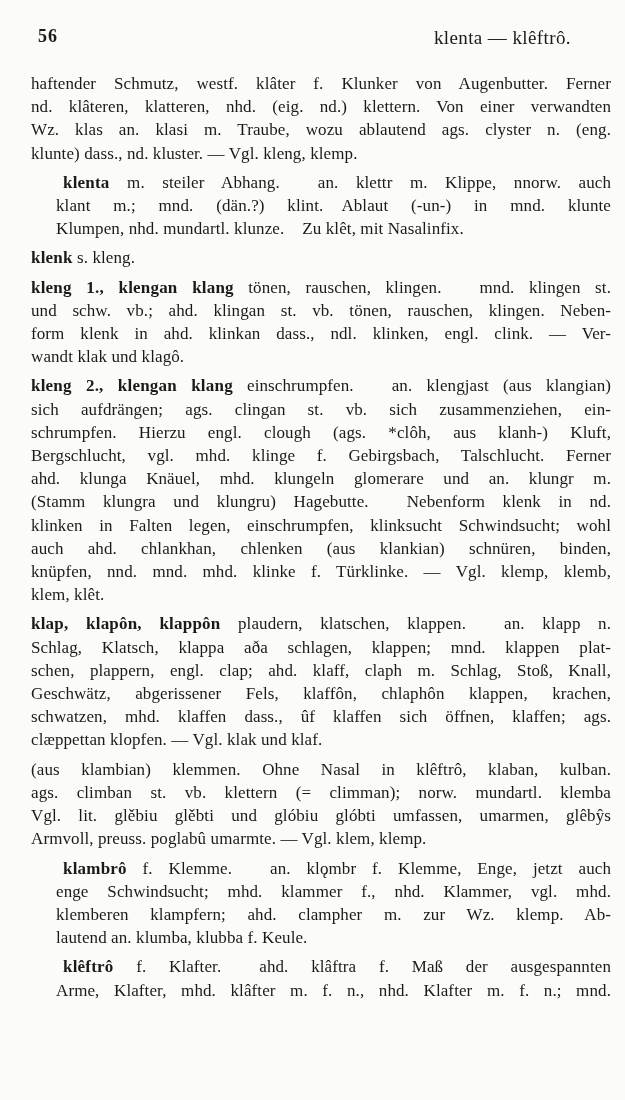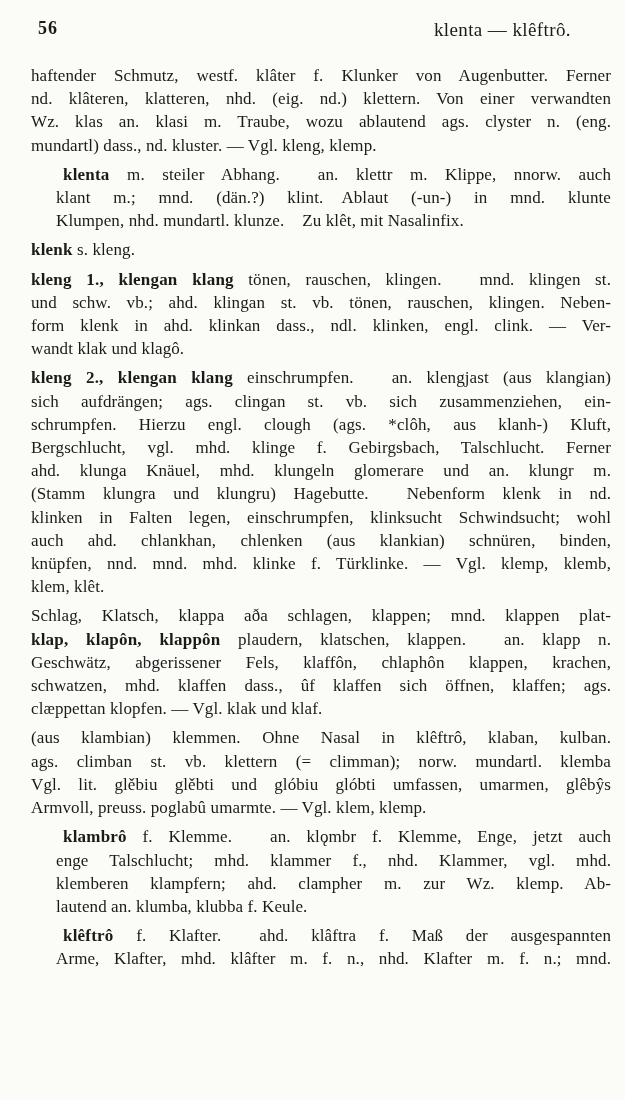--- a/index.html
+++ b/index.html
@@ -7,21 +7,21 @@
     width: 625px; height: 1100px;
     background: #fbfbf8;
     color: #1b1a18;
     font-family: "Liberation Serif", "DejaVu Serif", serif;
     overflow: hidden;
   }
   .page {
     position: relative;
     width: 625px; height: 1100px;
     box-sizing: border-box;
-    padding: 18px 14px 0 31px;
+    padding: 26px 14px 0 31px;
   }
   .page-header {
     position: relative;
     height: 30px;
     margin-bottom: 16px;
   }
   .page-number {
     position: absolute; left: 7px; top: 0;
     font-size: 18px; font-weight: 700;
     letter-spacing: 1px;
@@ -56,21 +56,21 @@
 <div class="page">
   <div class="page-header">
     <span class="page-number">56</span>
     <span class="running-header">klenta — klêftrô.</span>
   </div>
   <div class="page-body">
       <div class="entry">
         <div class="line">haftender Schmutz, westf. klâter f. Klunker von Augenbutter.<span class="gap g1"></span>Ferner</div>
         <div class="line">nd. klâteren, klatteren, nhd. (eig. nd.) klettern. Von einer verwandten</div>
         <div class="line">Wz. klas an. klasi m. Traube, wozu ablautend ags. clyster n. (eng.</div>
-        <div class="line lastleft">mundartl) dass., nd. kluster. — Vgl. kleng, klemp.</div>
+        <div class="line lastleft">klunte) dass., nd. kluster. — Vgl. kleng, klemp.</div>
       </div>
       <div class="entry indented">
         <div class="line"><b>klenta</b> m. steiler Abhang.<span class="gap g2"></span>an. klettr m. Klippe, nnorw. auch</div>
         <div class="line">klant m.; mnd. (dän.?) klint.<span class="gap g1"></span>Ablaut (-un-) in mnd. klunte</div>
         <div class="line lastleft">Klumpen, nhd. mundartl. klunze.<span class="gap g1"></span>Zu klêt, mit Nasalinfix.</div>
       </div>
       <div class="entry">
         <div class="line lastleft"><b>klenk</b> s. kleng.</div>
       </div>
       <div class="entry">
@@ -85,35 +85,36 @@
         <div class="line">schrumpfen. Hierzu engl. clough (ags. *clôh, aus klanh-) Kluft,</div>
         <div class="line">Bergschlucht, vgl. mhd. klinge f. Gebirgsbach, Talschlucht. Ferner</div>
         <div class="line">ahd. klunga Knäuel, mhd. klungeln glomerare und an. klungr m.</div>
         <div class="line">(Stamm klungra und klungru) Hagebutte.<span class="gap g2"></span>Nebenform klenk in nd.</div>
         <div class="line">klinken in Falten legen, einschrumpfen, klinksucht Schwindsucht; wohl</div>
         <div class="line">auch ahd. chlankhan, chlenken (aus klankian) schnüren, binden,</div>
         <div class="line">knüpfen, nnd. mnd. mhd. klinke f. Türklinke. — Vgl. klemp, klemb,</div>
         <div class="line lastleft">klem, klêt.</div>
       </div>
       <div class="entry">
+        <div class="line"><b>klap, klapôn, klappôn</b> plaudern, klatschen, klappen.<span class="gap g2"></span>an. klapp n.</div>
         <div class="line">Schlag, Klatsch, klappa aða schlagen, klappen; mnd. klappen plat-</div>
-        <div class="line"><b>klap, klapôn, klappôn</b> plaudern, klatschen, klappen.<span class="gap g2"></span>an. klapp n.</div>
+        <div class="line">schen, plappern, engl. clap; ahd. klaff, claph m. Schlag, Stoß, Knall,</div>
         <div class="line">Geschwätz, abgerissener Fels, klaffôn, chlaphôn klappen, krachen,</div>
         <div class="line">schwatzen, mhd. klaffen dass., ûf klaffen sich öffnen, klaffen; ags.</div>
         <div class="line lastleft">clæppettan klopfen. — Vgl. klak und klaf.</div>
       </div>
       <div class="entry">
         <div class="line">(aus klambian) klemmen. Ohne Nasal in klêftrô, klaban, kulban.</div>
         <div class="line">ags. climban st. vb. klettern (= climman); norw. mundartl. klemba</div>
         <div class="line">Vgl. lit. glěbiu glěbti und glóbiu glóbti umfassen, umarmen, glêbŷs</div>
         <div class="line lastleft">Armvoll, preuss. poglabû umarmte. — Vgl. klem, klemp.</div>
       </div>
       <div class="entry indented">
         <div class="line"><b>klambrô</b> f. Klemme.<span class="gap g2"></span>an. klǫmbr f. Klemme, Enge, jetzt auch</div>
-        <div class="line">enge Talschlucht; mhd. klammer f., nhd. Klammer, vgl. mhd.</div>
+        <div class="line">enge Schwindsucht; mhd. klammer f., nhd. Klammer, vgl. mhd.</div>
         <div class="line">klemberen klampfern; ahd. clampher m. zur Wz. klemp. Ab-</div>
         <div class="line lastleft">lautend an. klumba, klubba f. Keule.</div>
       </div>
       <div class="entry indented">
         <div class="line"><b>klêftrô</b> f. Klafter.<span class="gap g2"></span>ahd. klâftra f. Maß der ausgespannten</div>
         <div class="line">Arme, Klafter, mhd. klâfter m. f. n., nhd. Klafter m. f. n.; mnd.</div>
       </div>
     </div>
 </div>
 

